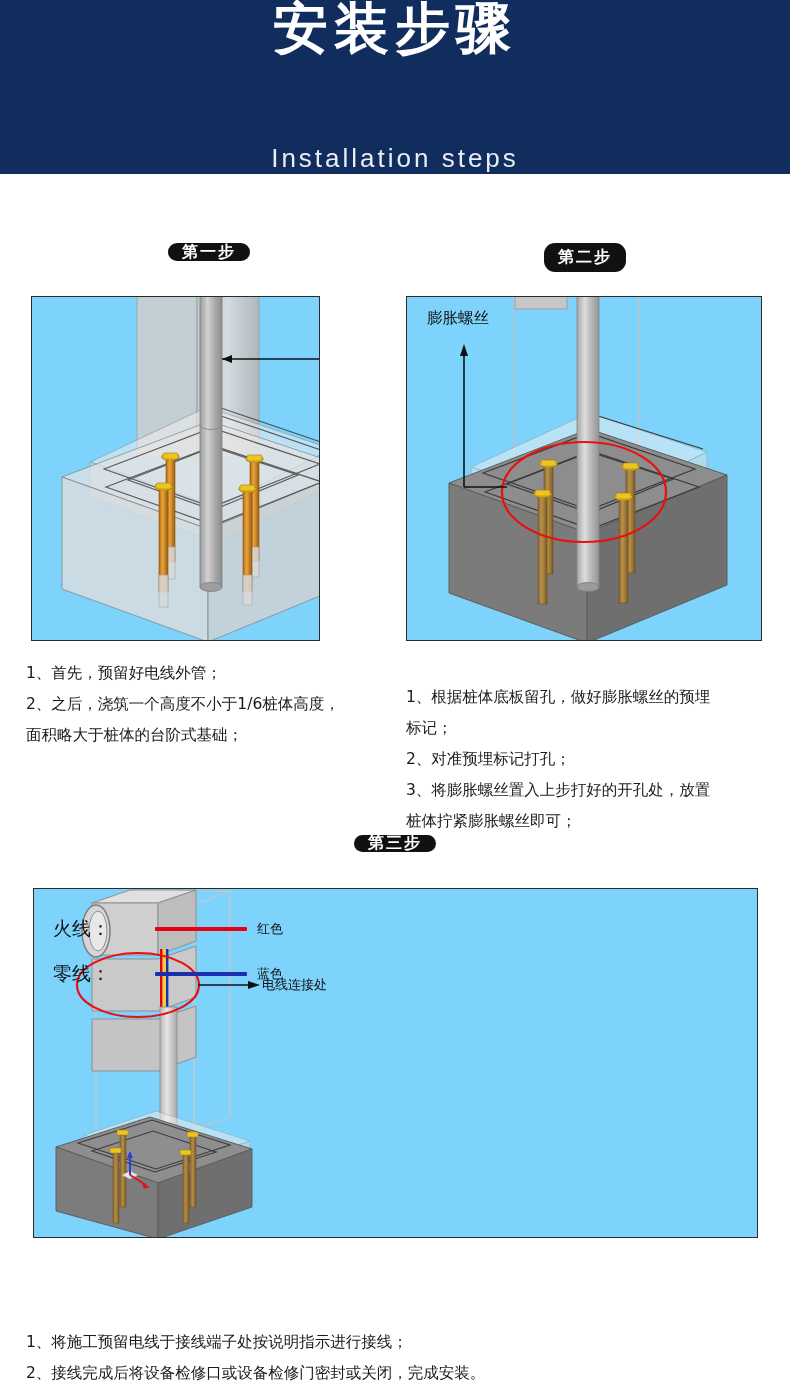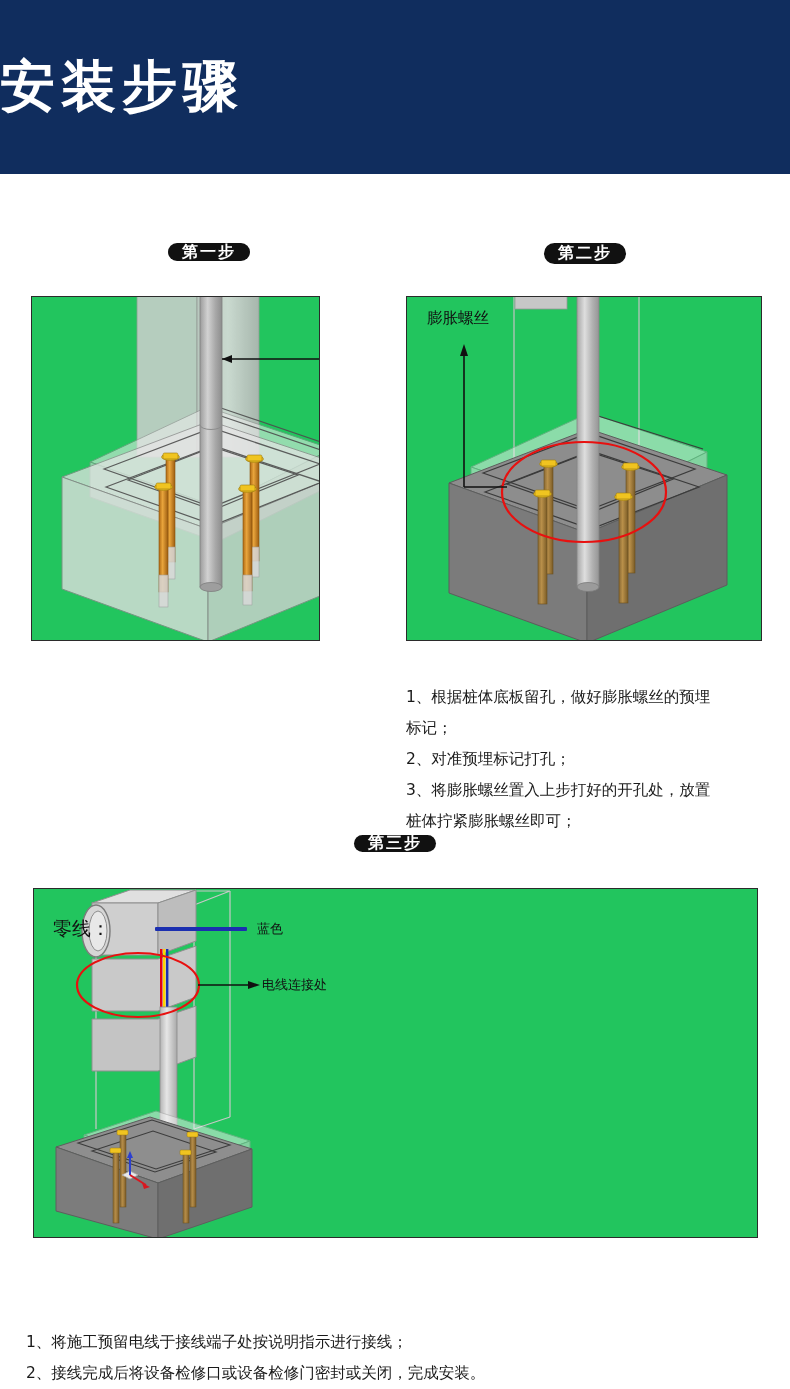--- a/index.html
+++ b/index.html
@@ -9,45 +9,45 @@
     background: #ffffff;
     font-family: "Liberation Sans", "DejaVu Sans", sans-serif;
     overflow: hidden;
   }
   .page { position: relative; width: 790px; height: 1389px; background:#fff; }
 
   
   .banner {
     position: absolute; left:0; top:0; width:790px; height:174px;
     background:#102d5e;
-    display:flex; flex-direction:row; align-items:center; justify-content:space-between;
+    display:flex; flex-direction:column; align-items:center; justify-content:space-between;
   }
   .banner-cn {
     color:#ffffff; font-size:55px; font-weight:bold; letter-spacing:6px;
     line-height:1.05; font-family:"DejaVu Sans","Liberation Sans",sans-serif;
   }
   .banner-en {
     color:#e9edf4; font-size:26px; letter-spacing:3px; margin-top:8px;
     font-family:"Liberation Sans", sans-serif;
   }
 
   
   .pill {
     position:absolute; background:#111111; color:#ffffff; border-radius:11px;
     font-size:16px; font-weight:bold; letter-spacing:2px;
     display:flex; align-items:center; justify-content:center;
     font-family:"DejaVu Sans","Liberation Sans",sans-serif;
   }
   #pill1 { left:168px; top:243px; width:82px; height:18px; }
-  #pill2 { left:544px; top:243px; width:82px; height:21px; }
+  #pill2 { left:544px; top:243px; width:82px; height:29px; }
   #pill3 { left:354px; top:835px; width:82px; height:17px; }
 
   
   .frame {
-    position:absolute; border:1.5px solid #2b2b2b; background:#22c55e; overflow:hidden;
+    position:absolute; border:1.5px solid #2b2b2b; background:#7dd3fc; overflow:hidden;
   }
   #frame1 { left:31px;  top:296px; width:289px; height:345px; }
   #frame2 { left:406px; top:296px; width:356px; height:345px; }
   #frame3 { left:33px;  top:888px; width:725px; height:350px; }
 
   
   .caption {
     position:absolute;
     font-size:15.5px; color:#1a1a1a; line-height:31px;
     font-family:"DejaVu Sans","Liberation Sans",sans-serif;
@@ -75,20 +75,21 @@
     white-space:nowrap;
   }
 </style>
 </head>
 <body>
 
 <div class="page">
 
   <div class="banner">
     <div class="banner-cn">安装步骤</div>
+    <div class="banner-en">Installation steps</div>
   </div>
 
   <div class="pill" id="pill1">第一步</div>
 
   <div class="frame" id="frame1">
     <svg width="356" height="345" viewBox="0 0 356 345">
       <defs>
         <linearGradient id="pipeG" x1="0" y1="0" x2="1" y2="0">
           <stop offset="0%" stop-color="#9c9c9c"></stop>
             <stop offset="35%" stop-color="#d2d2d2"></stop>
@@ -241,20 +242,23 @@
 
       <g>
         <line x1="57" y1="190" x2="57" y2="57" stroke="#111" stroke-width="1.6"></line>
         <polygon points="57,47 53,59 61,59" fill="#111"></polygon>
         <line x1="57" y1="190" x2="100" y2="190" stroke="#111" stroke-width="1.6"></line>
       </g>
     </svg>
     <div class="callout" style="left:20px; top:10px; font-size:15.5px;">膨胀螺丝</div>
   </div>
 
+  <div class="caption" id="cap1">1、首先，预留好电线外管；
+2、之后，浇筑一个高度不小于1/6桩体高度，
+面积略大于桩体的台阶式基础；</div>
   <div class="caption" id="cap2">1、根据桩体底板留孔，做好膨胀螺丝的预埋
 标记；
 2、对准预埋标记打孔；
 3、将膨胀螺丝置入上步打好的开孔处，放置
 桩体拧紧膨胀螺丝即可；</div>
 
   <div class="pill" id="pill3">第三步</div>
 
   <div class="frame" id="frame3">
     <svg width="725" height="350" viewBox="0 0 725 350">
@@ -341,20 +345,25 @@
         <path d="M88 286 L96 282 L104 286 L96 290 Z" fill="#e9e9e9" stroke="#aaa" stroke-width="0.7"></path>
         <line x1="96" y1="286" x2="96" y2="266" stroke="#2b3fd0" stroke-width="2"></line>
         <polygon points="96,262 93,269 99,269" fill="#2b3fd0"></polygon>
         <line x1="96" y1="286" x2="112" y2="296" stroke="#d81820" stroke-width="2"></line>
         <polygon points="116,298 108,294 110,300" fill="#d81820"></polygon>
       </g>
     </svg>
 
     <div style="position:absolute; left:19px; top:17px;">
       <div class="legend-row">
+        <span class="legend-label">火线：</span>
+        <span class="legend-swatch" style="background:#e60012;"></span>
+        <span class="legend-color-name">红色</span>
+      </div>
+      <div class="legend-row">
         <span class="legend-label">零线：</span>
         <span class="legend-swatch" style="background:#1b2fb0;"></span>
         <span class="legend-color-name">蓝色</span>
       </div>
     </div>
 
     <div class="callout" style="left:228px; top:84px; font-size:13px;">电线连接处</div>
   </div>
 
   <div class="caption" id="cap3">1、将施工预留电线于接线端子处按说明指示进行接线；

